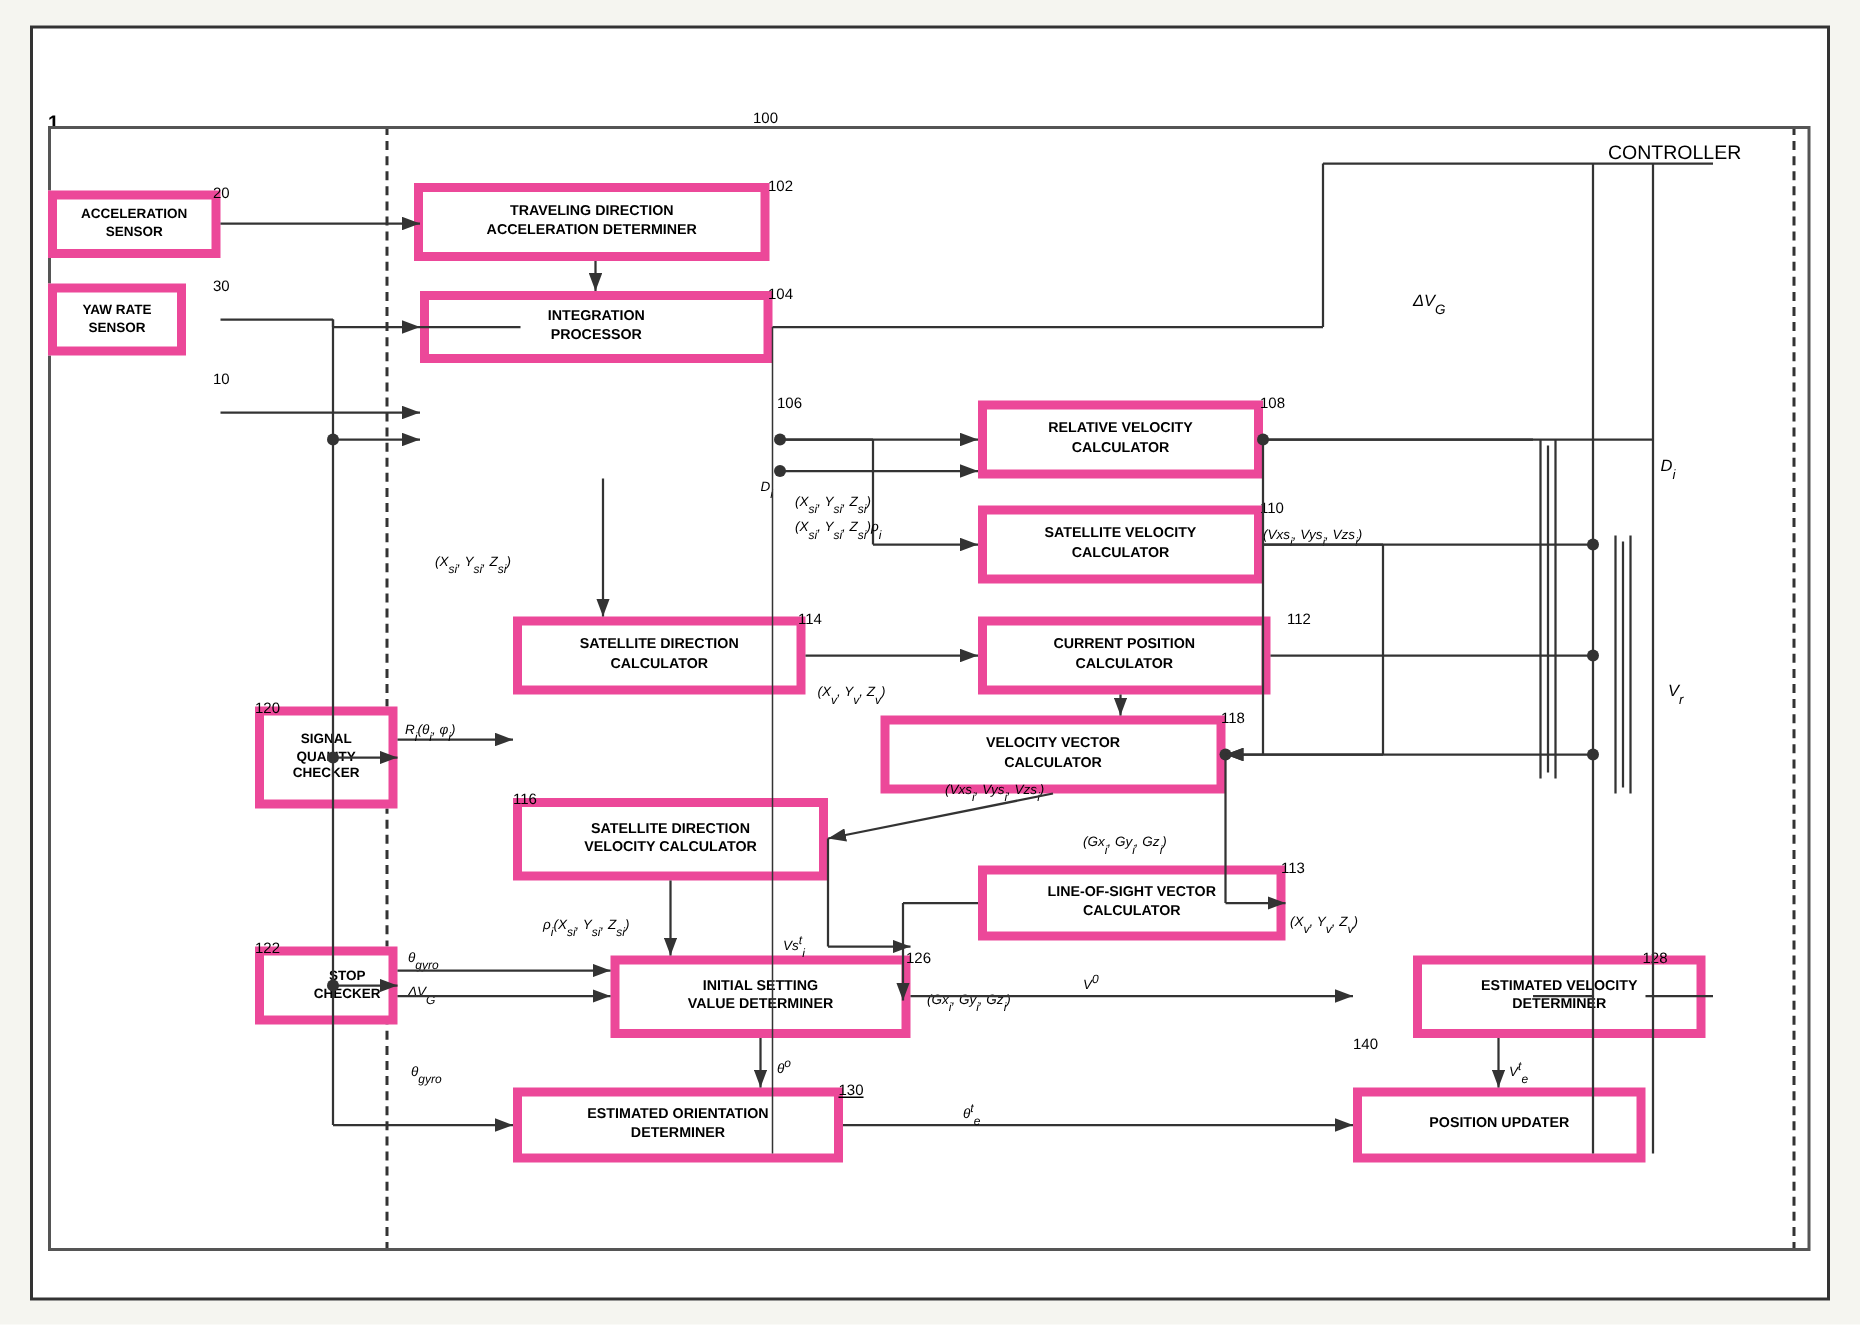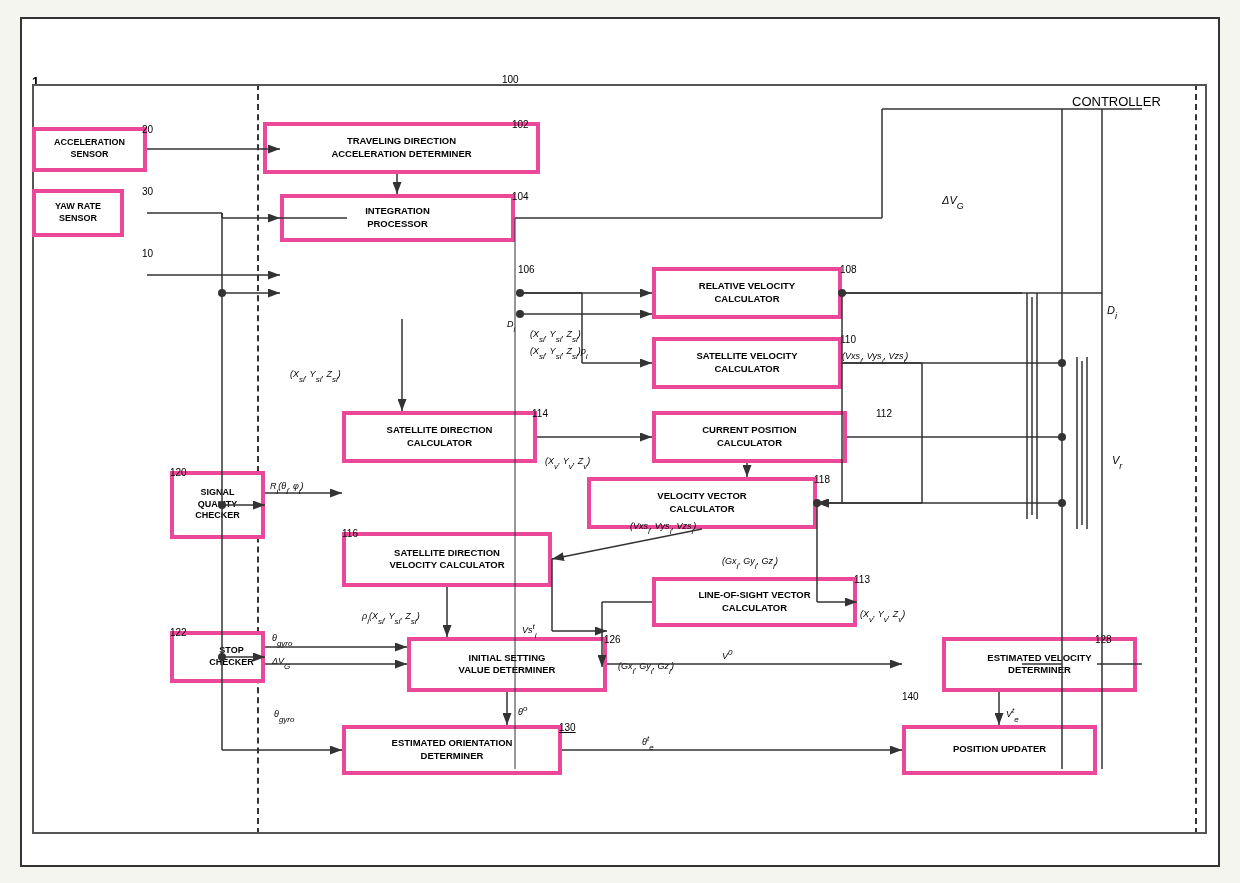--- a/index.html
+++ b/index.html
@@ -13,21 +13,21 @@
     }
     .diagram-container {
       width: 1200px;
       height: 850px;
       background: white;
       position: relative;
       border: 2px solid #333;
     }
     .block {
       position: absolute;
-      border: 4px solid #ec4899;
+      border: 6px solid #ec4899;
       background: white;
       display: flex;
       align-items: center;
       justify-content: center;
       text-align: center;
       font-size: 10px;
       font-weight: bold;
       line-height: 1.3;
       padding: 4px;
     }
@@ -76,21 +76,21 @@
   </div>
   <div class="number-label" style="left:120px; top:105px;">20</div>
 
   <div class="block" style="left:10px; top:170px; width:92px; height:48px; font-size:9px;">
     YAW RATE<br>SENSOR
   </div>
   <div class="number-label" style="left:120px; top:167px;">30</div>
 
   <div class="number-label" style="left:120px; top:229px;">10</div>
 
-  <div class="block" style="left:241px; top:103px; width:277px; height:52px; font-size:9.5px;">
+  <div class="block" style="left:254px; top:103px; width:237px; height:52px; font-size:9.5px;">
     TRAVELING DIRECTION<br>ACCELERATION DETERMINER
   </div>
   <div class="number-label" style="left:490px; top:100px;">102</div>
 
   <div class="block" style="left:258px; top:175px; width:235px; height:48px; font-size:9.5px;">
     INTEGRATION<br>PROCESSOR
   </div>
   <div class="number-label" style="left:490px; top:172px;">104</div>
 
   <div class="number-label" style="left:496px; top:245px;">106</div>
@@ -106,21 +106,21 @@
   <div class="number-label" style="left:818px; top:315px;">110</div>
 
   <div class="block" style="left:320px; top:392px; width:195px; height:52px; font-size:9.5px;">
     SATELLITE DIRECTION<br>CALCULATOR
   </div>
   <div class="number-label" style="left:510px; top:389px;">114</div>
 
   <div class="block" style="left:630px; top:392px; width:195px; height:52px; font-size:9.5px;">
     CURRENT POSITION<br>CALCULATOR
   </div>
-  <div class="number-label" style="left:854px; top:389px;text-align:right;">112</div>
+  <div class="number-label" style="left:836px; top:389px;text-align:right;">112</div>
 
   <div class="block" style="left:565px; top:458px; width:230px; height:52px; font-size:9.5px;">
     VELOCITY VECTOR<br>CALCULATOR
   </div>
   <div class="number-label" style="left:792px; top:455px;">118</div>
 
   <div class="block" style="left:148px; top:452px; width:95px; height:68px; font-size:9px;">
     SIGNAL<br>QUALITY<br>CHECKER
   </div>
   <div class="number-label" style="left:148px; top:448px;">120</div>

